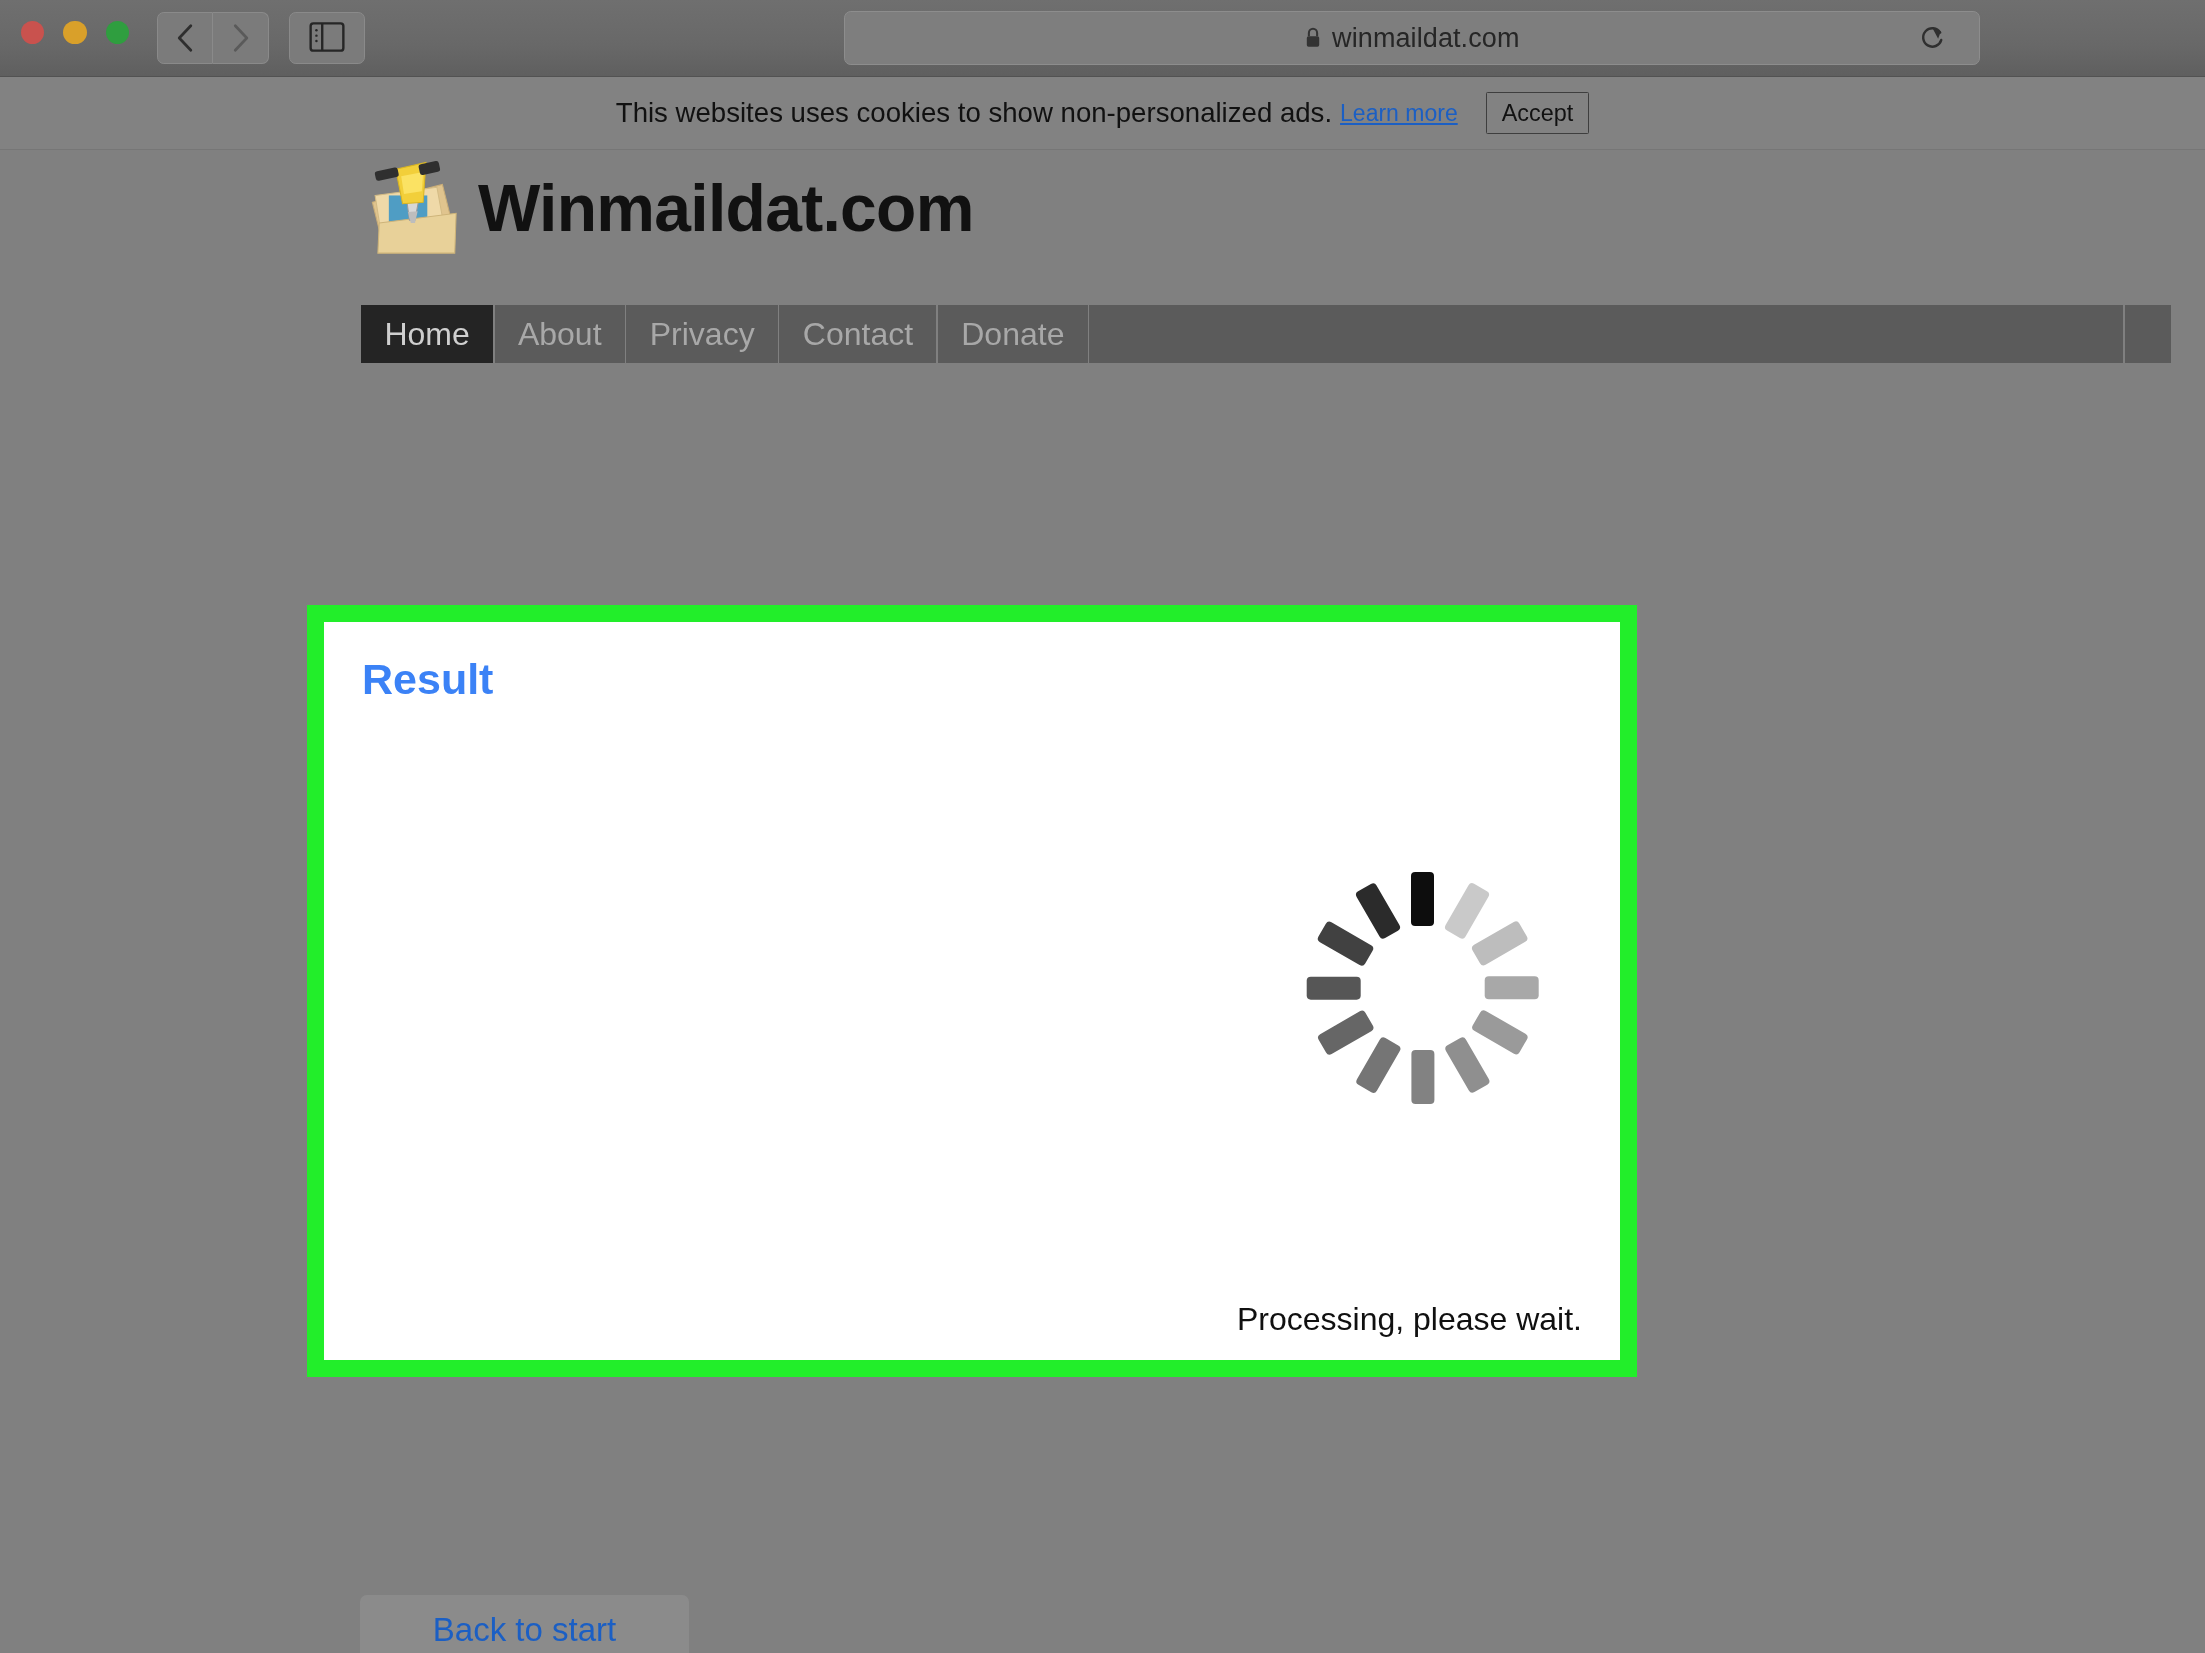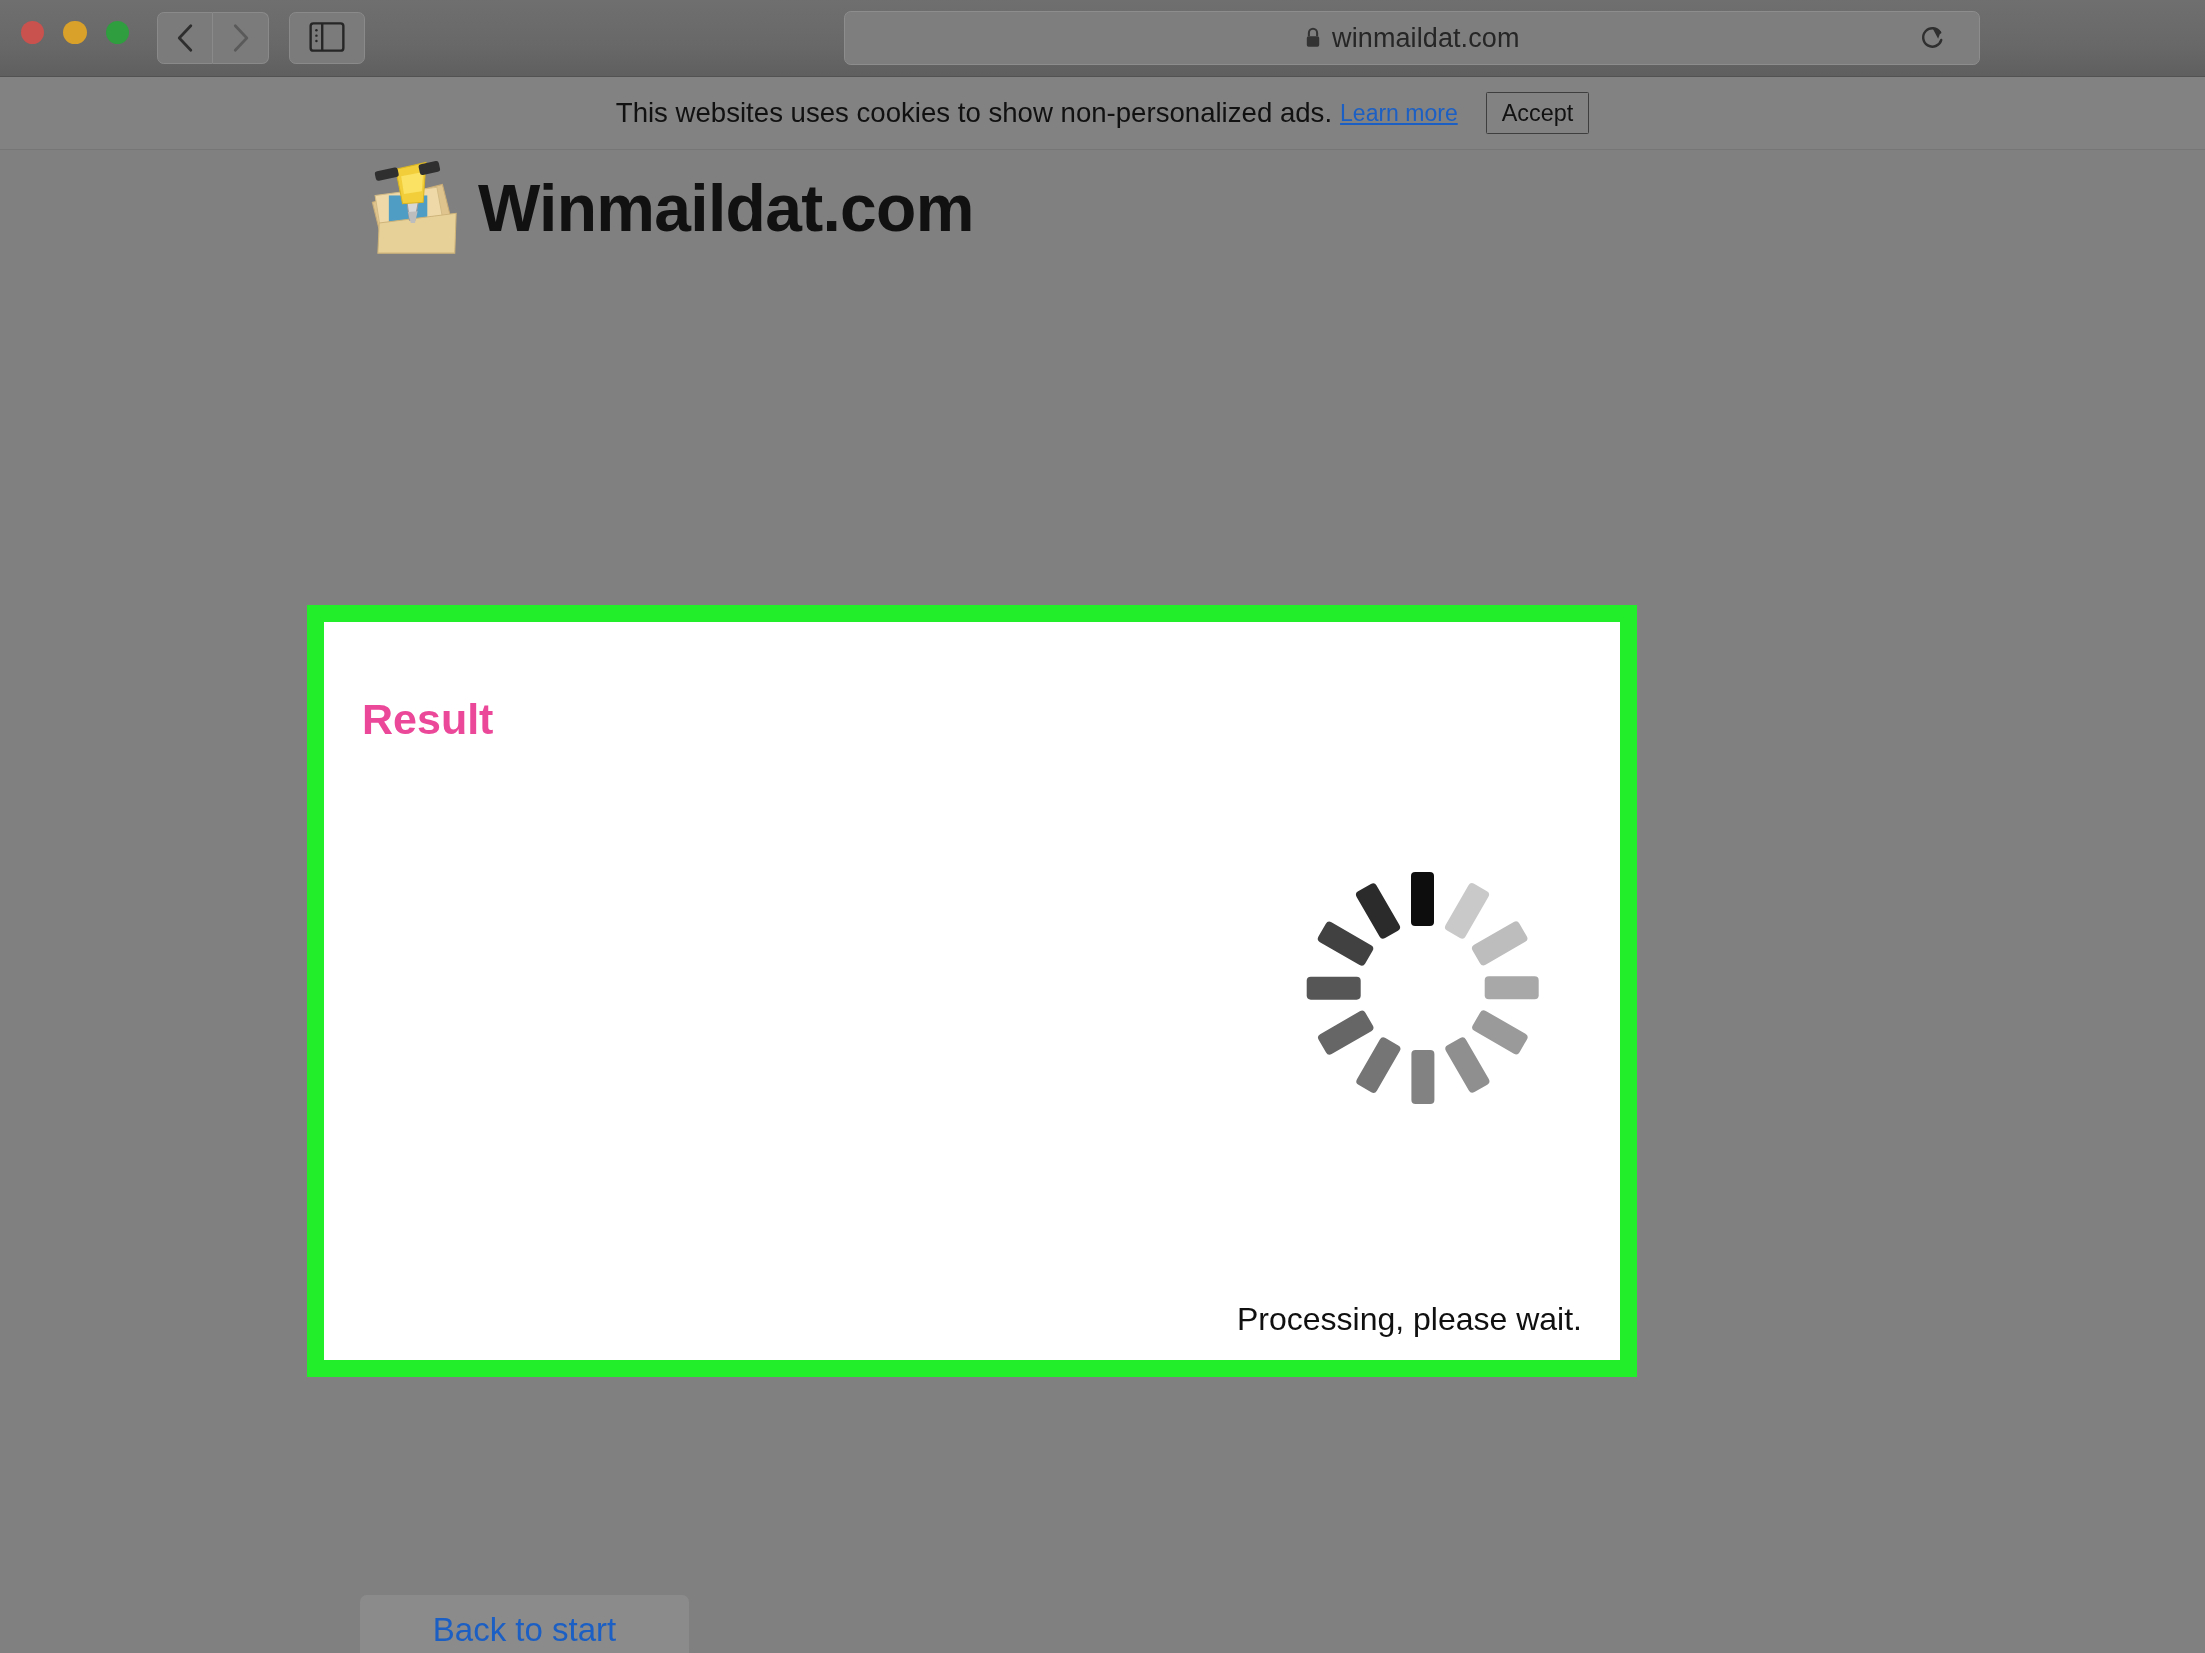--- a/index.html
+++ b/index.html
@@ -219,22 +219,21 @@
     height: 100%;
     background: #ffffff;
     position: relative;
     box-sizing: border-box;
   }
   .result-title {
     position: absolute;
     left: 38px; top: 33px;
     font-size: 43px;
     font-weight: bold;
-    color: #ec4899;
-    margin-top: 40px;
+    color: #3b82f6;
   }
 
   .spinner {
     position: absolute;
     left: 954px; top: 221px;
     width: 289px; height: 289px;
   }
   .spoke {
     position: absolute;
     left: 50%;
@@ -358,20 +357,39 @@
           <polygon points="52,18 96,8 92,66 62,68" fill="#f2cf3a" stroke="#d9b522" stroke-width="1.5"></polygon>
           <polygon points="60,28 92,22 90,50 64,54" fill="#fbe263"></polygon>
 
           <rect x="22" y="18" width="34" height="14" rx="4" transform="rotate(-12 39 25)" fill="#2f2f2f"></rect>
           <rect x="86" y="8" width="30" height="16" rx="4" transform="rotate(-12 101 16)" fill="#2f2f2f"></rect>
         </svg>
       </div>
       <div class="site-title">Winmaildat.com</div>
     </div>
 
+    <div class="nav">
+      <div class="nav-item active">
+        <span>Home</span>
+      </div>
+      <div class="nav-item">
+        <span>About</span>
+      </div>
+      <div class="nav-item">
+        <span>Privacy</span>
+      </div>
+      <div class="nav-item">
+        <span>Contact</span>
+      </div>
+      <div class="nav-item">
+        <span>Donate</span>
+      </div>
+      <div class="nav-item nav-filler"></div>
+      <div class="nav-item nav-filler2"></div>
+    </div>
 
     <div class="result-panel">
       <div class="result-inner">
         <div class="result-title">Result</div>
 
         <div class="spinner" id="spinner">
             <div class="spoke" style="background: rgb(13, 13, 13); transform: rotate(0deg);"></div>
             <div class="spoke" style="background: rgb(201, 201, 201); transform: rotate(30deg);"></div>
             <div class="spoke" style="background: rgb(189, 189, 189); transform: rotate(60deg);"></div>
             <div class="spoke" style="background: rgb(168, 168, 168); transform: rotate(90deg);"></div>

